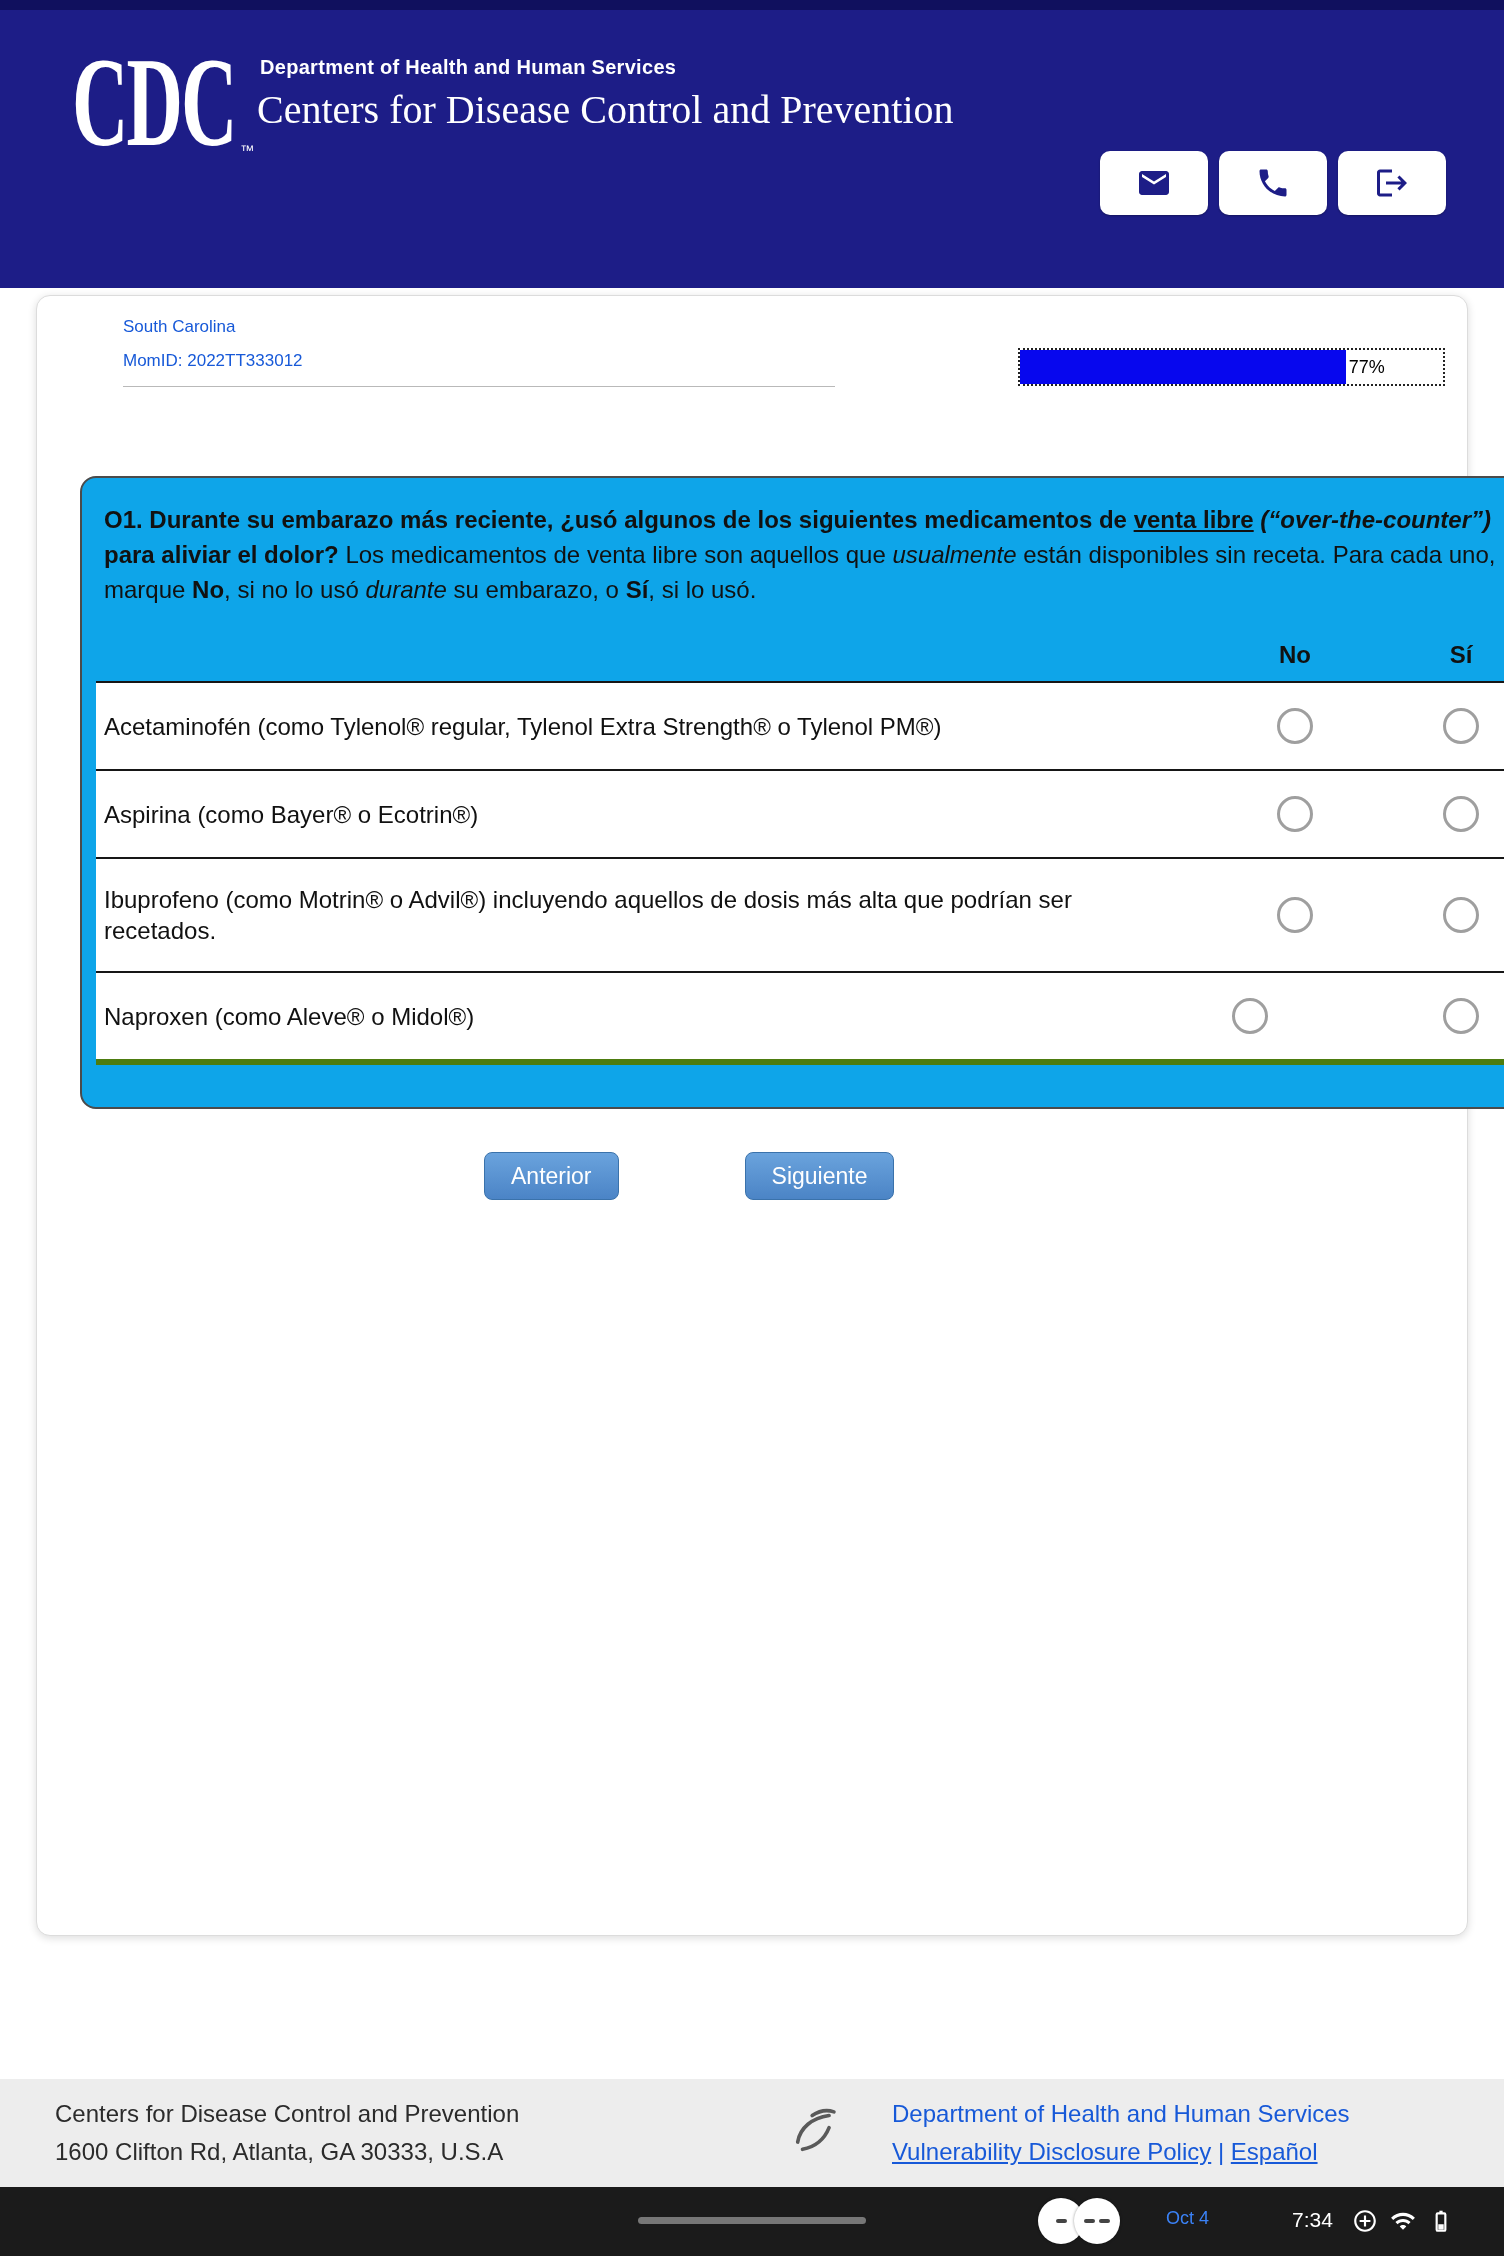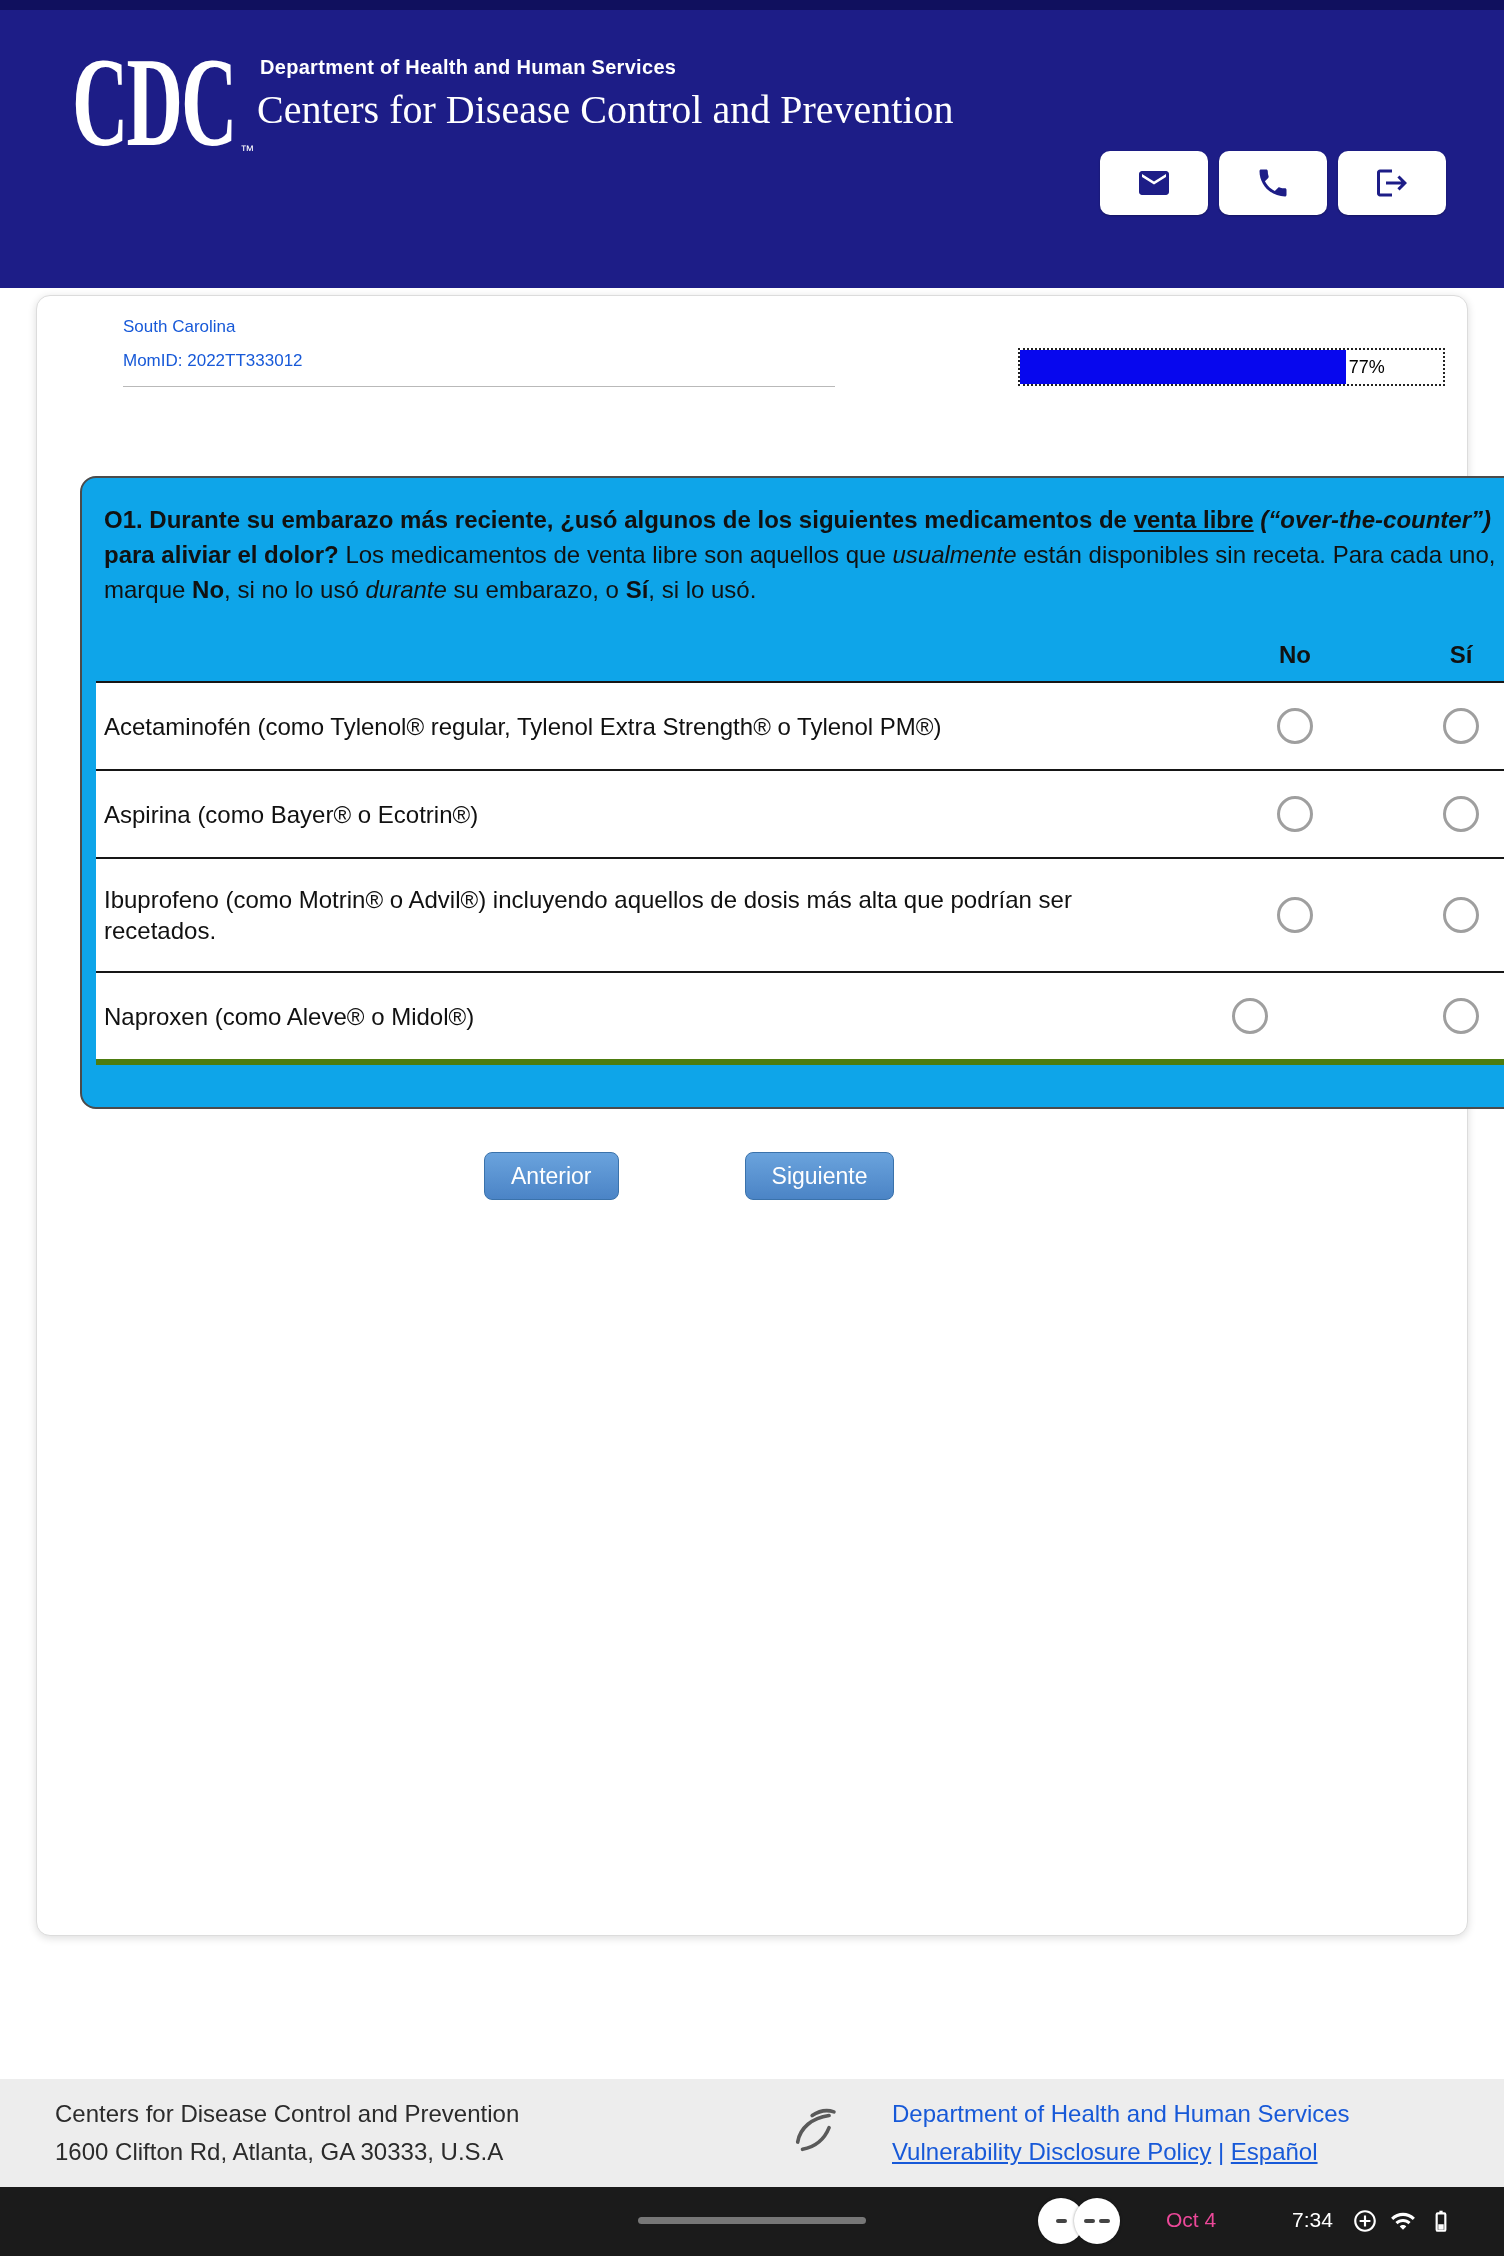--- a/index.html
+++ b/index.html
@@ -81,21 +81,21 @@
   .footer-links a { color:#1759d8; text-decoration:none; cursor:pointer; }
   .footer-links a.ul { text-decoration:underline; }
 
   
   .status-bar { position:absolute; left:0; top:2187px; width:100%; height:69px; background:#1b1b1b; }
   .nav-pill { position:absolute; left:50%; top:30px; transform:translateX(-50%); width:228px; height:7px; border-radius:4px; background:#8f8f8f; opacity:.8; cursor:pointer; }
   .float-widget { position:absolute; left:1038px; top:11px; display:flex; cursor:pointer; }
   .fc { width:46px; height:46px; border-radius:50%; background:#fff; display:flex; align-items:center; justify-content:center; gap:4px; box-shadow:0 0 3px rgba(0,0,0,.4); }
   .fc + .fc { margin-left:-10px; }
   .dash { width:11px; height:4px; background:#444; border-radius:2px; }
-  .sb-date { position:absolute; left:1166px; top:21px; color:#ec4899; font-size:21px; }
+  .sb-date { position:absolute; left:1166px; top:21px; color:#3b82f6; font-size:18px; }
   .sb-time { position:absolute; left:1292px; top:21px; color:#fff; font-size:21px; }
   .sb-icons { position:absolute; left:1352px; top:21px; display:flex; gap:12px; align-items:center; }
   .sb-icons svg { width:26px; height:26px; fill:#fff; }
 </style>
 </head>
 <body>
 
 <header class="app-header">
   <div class="cdc-logo">CDC</div>
   <div class="logo-tm">™</div>

